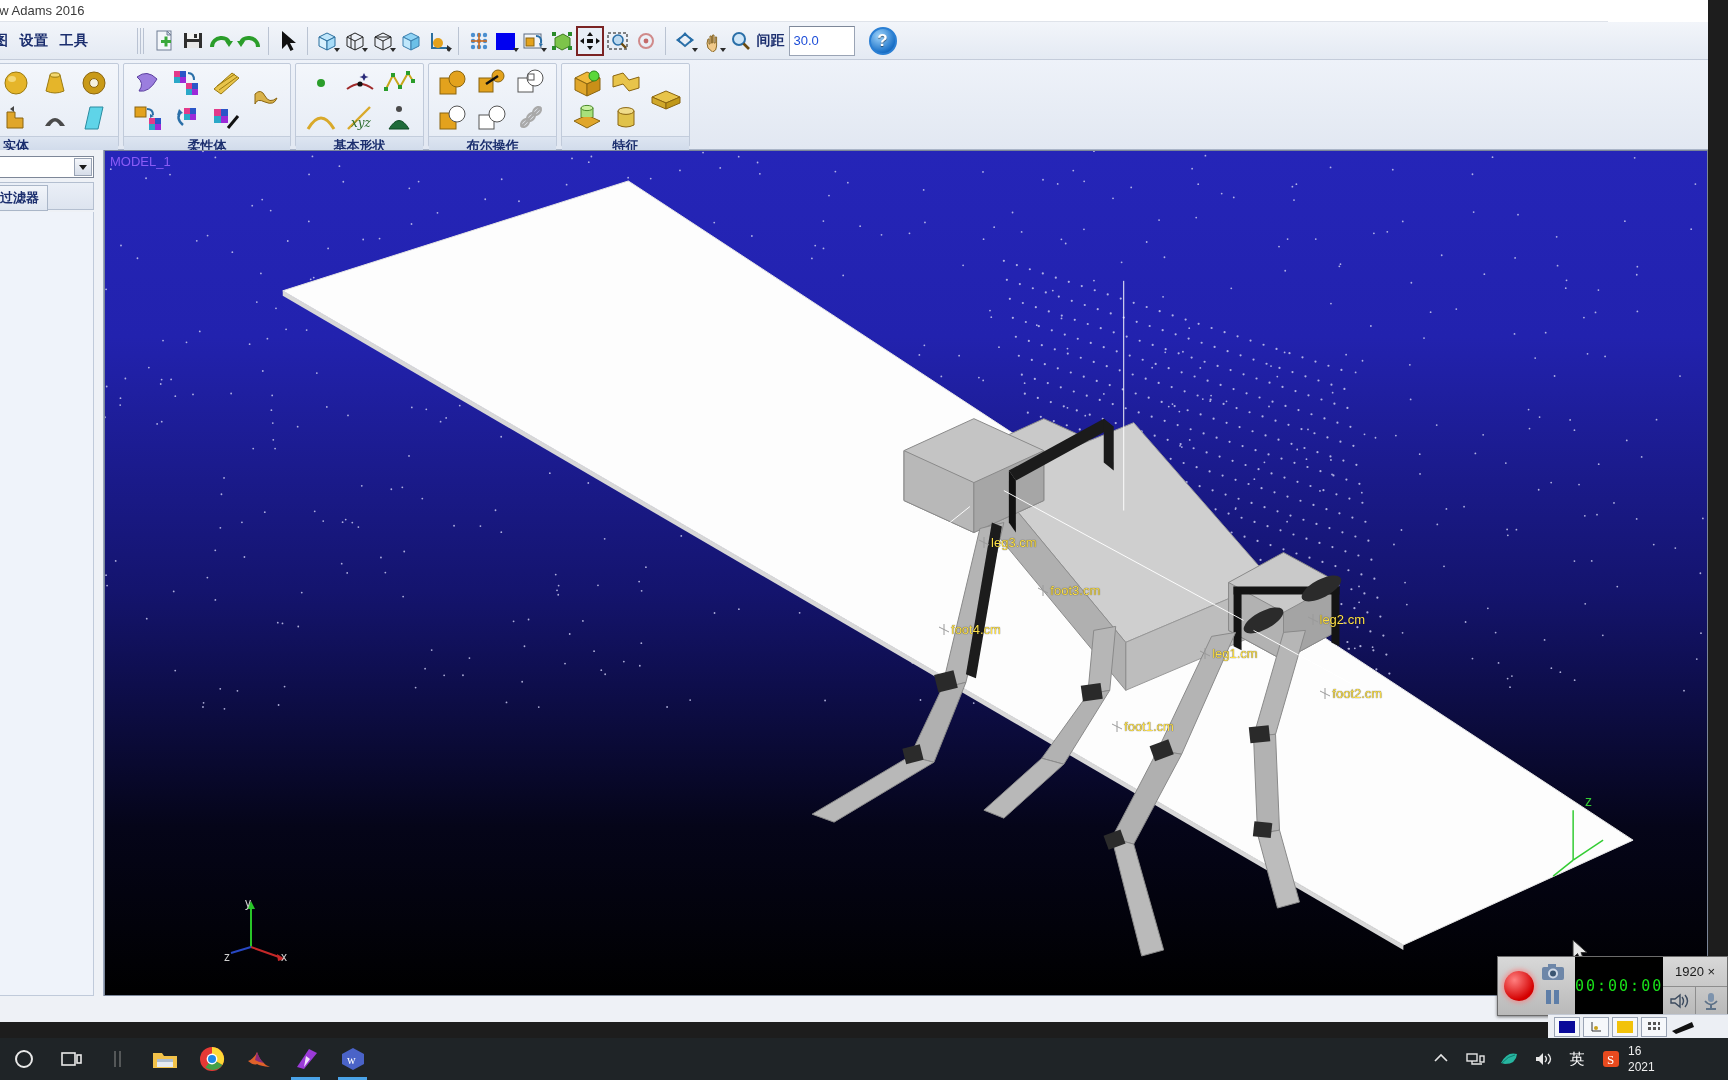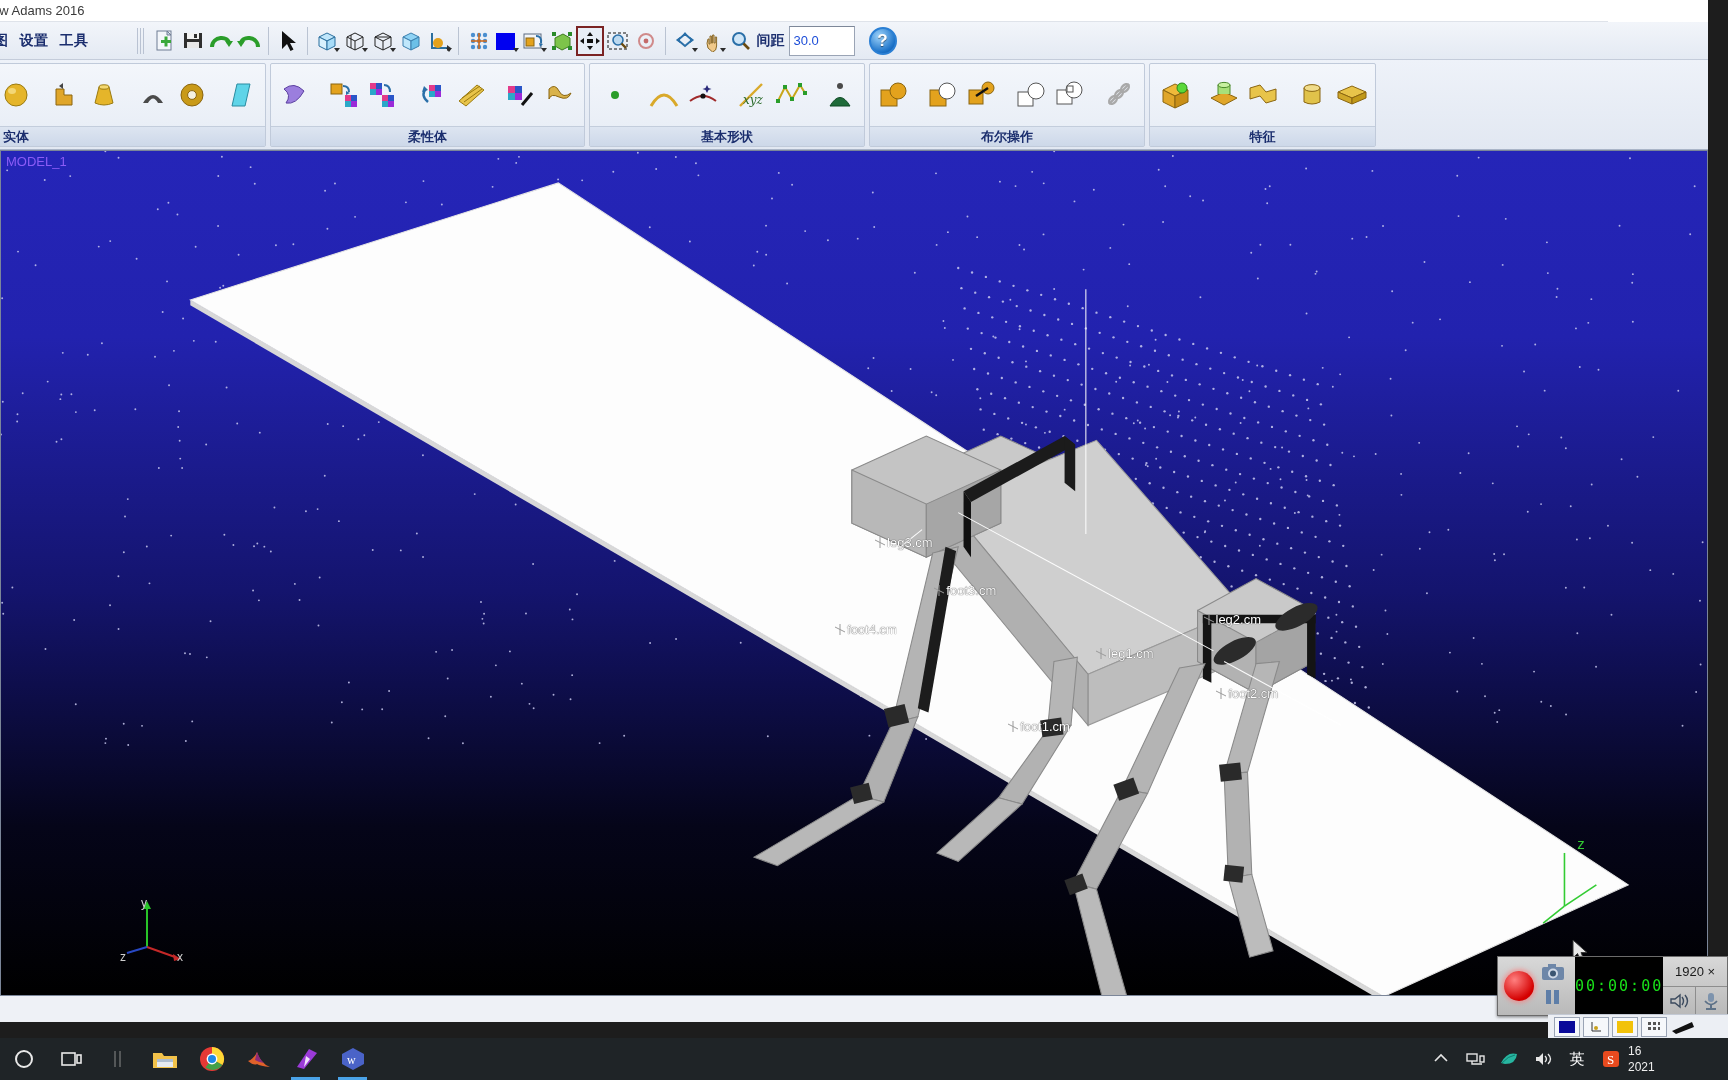--- a/index.html
+++ b/index.html
@@ -78,21 +78,21 @@
   .ribbon{ height:90px; background:linear-gradient(#eef2f9,#e2e8f2);
            display:flex; align-items:stretch; border-bottom:1px solid #aab5c8;
            padding-top:2px; }
   .group{
     border:1px solid #c0cada; border-radius:2px; margin:1px 2px 2px 2px;
     background:linear-gradient(#f3f6fb,#e6ecf5);
     display:flex; flex-direction:column; position:relative;
   }
   .group.g0{ margin-left:-10px; }
   .grp-icons{ flex:1; display:flex; align-items:center; padding:2px 6px; gap:2px;}
-  .icol{ display:flex;flex-direction:row; gap:12px;justify-content:flex-end; }
+  .icol{ display:flex;flex-direction:column; gap:2px;justify-content:flex-end; }
   .ic{ width:37px;height:33px; display:flex;align-items:center;justify-content:center;}
   .ic svg{display:block;}
   .grp-label{
     height:20px; background:linear-gradient(#dde5f1,#cdd8e9);
     border-top:1px solid #c3cddc;
     display:flex;align-items:center;justify-content:center;
     font-size:13px; color:#1b2e6e; font-weight:bold;
   }
   .group.g0 .grp-label{ justify-content:flex-start; padding-left:12px; }
 
@@ -135,21 +135,21 @@
     position:absolute; inset:0;
     background:linear-gradient(#2525b8 0%, #2222ae 22%, #14146e 52%, #050519 80%, #000 100%);
   }
   .vp-stars{ position:absolute; inset:0; }
   .vp-label{
     position:absolute; left:5px; top:3px; color:#8b5cf6; font-size:13px;
     font-family:"Liberation Sans",sans-serif;
   }
   .floor{ position:absolute; inset:0; }
   .cmlabel{
-    position:absolute; color:#ffffff; font-size:13px; white-space:nowrap;
+    position:absolute; color:#fde047; font-size:13px; white-space:nowrap;
     font-family:"Liberation Sans",sans-serif; text-shadow:0 0 1px #000;
   }
   .triad{ position:absolute; left:118px; bottom:30px; width:70px;height:70px;}
   .cursor-arrow{ position:absolute; left:1634px; top:800px; }
 
   
   .recorder{
     position:absolute; left:1497px; top:956px; width:231px; height:60px;
     background:linear-gradient(#d8d8d8,#b9b9b9);
     border:1px solid #6b6b6b; display:flex; align-items:stretch;
@@ -679,20 +679,36 @@
               </svg>
           </div>
         </div>
       </div>
       <div class="grp-label">特征</div>
     </div>
   </div>
 
   <div class="mainarea">
 
+    <div class="leftpanel">
+      <div class="lp-combo">
+        <span></span>
+        <span class="arrow">
+          <svg width="10" height="7">
+              <path d="M1 1 L9 1 L5 6 Z" fill="#1a1a1a"></path>
+            </svg>
+        </span>
+      </div>
+      <div class="lp-filterbar">
+        <div class="lp-filter">过滤器</div>
+      </div>
+      <div class="lp-tree">
+        
+      </div>
+    </div>
 
     <div class="viewport">
       <div class="vp-sky"></div>
 
       <svg class="vp-stars" viewBox="0 0 1604 866" preserveAspectRatio="none">
         <g fill="#c9c9ef" opacity="0.85">
 
           <g id="dg">
               <circle cx="957.7" cy="167.6" r="0.9"></circle>
               <circle cx="869.8" cy="552.8" r="0.9"></circle>

